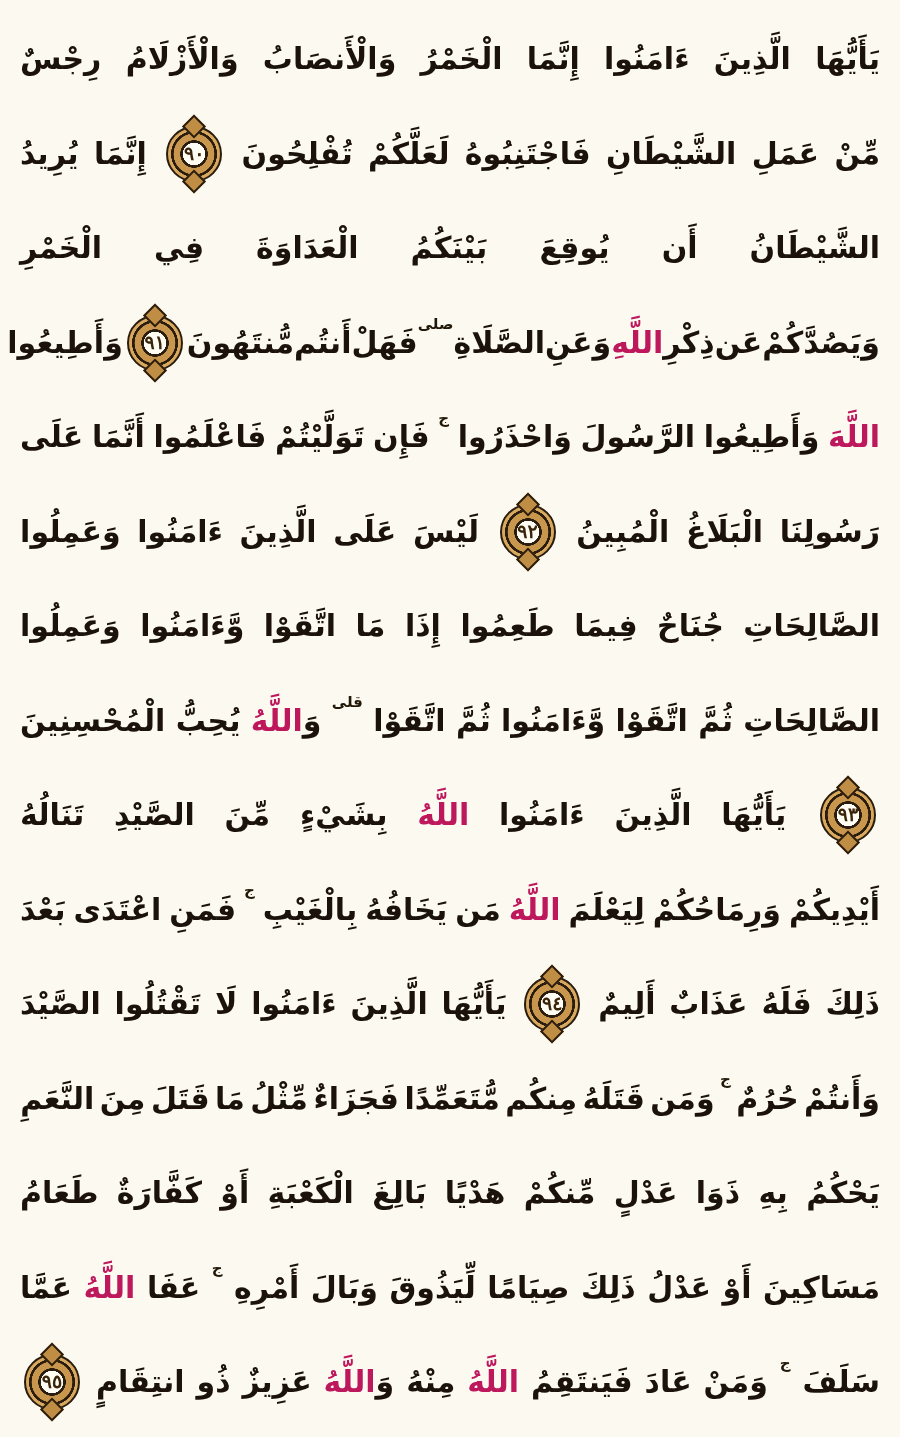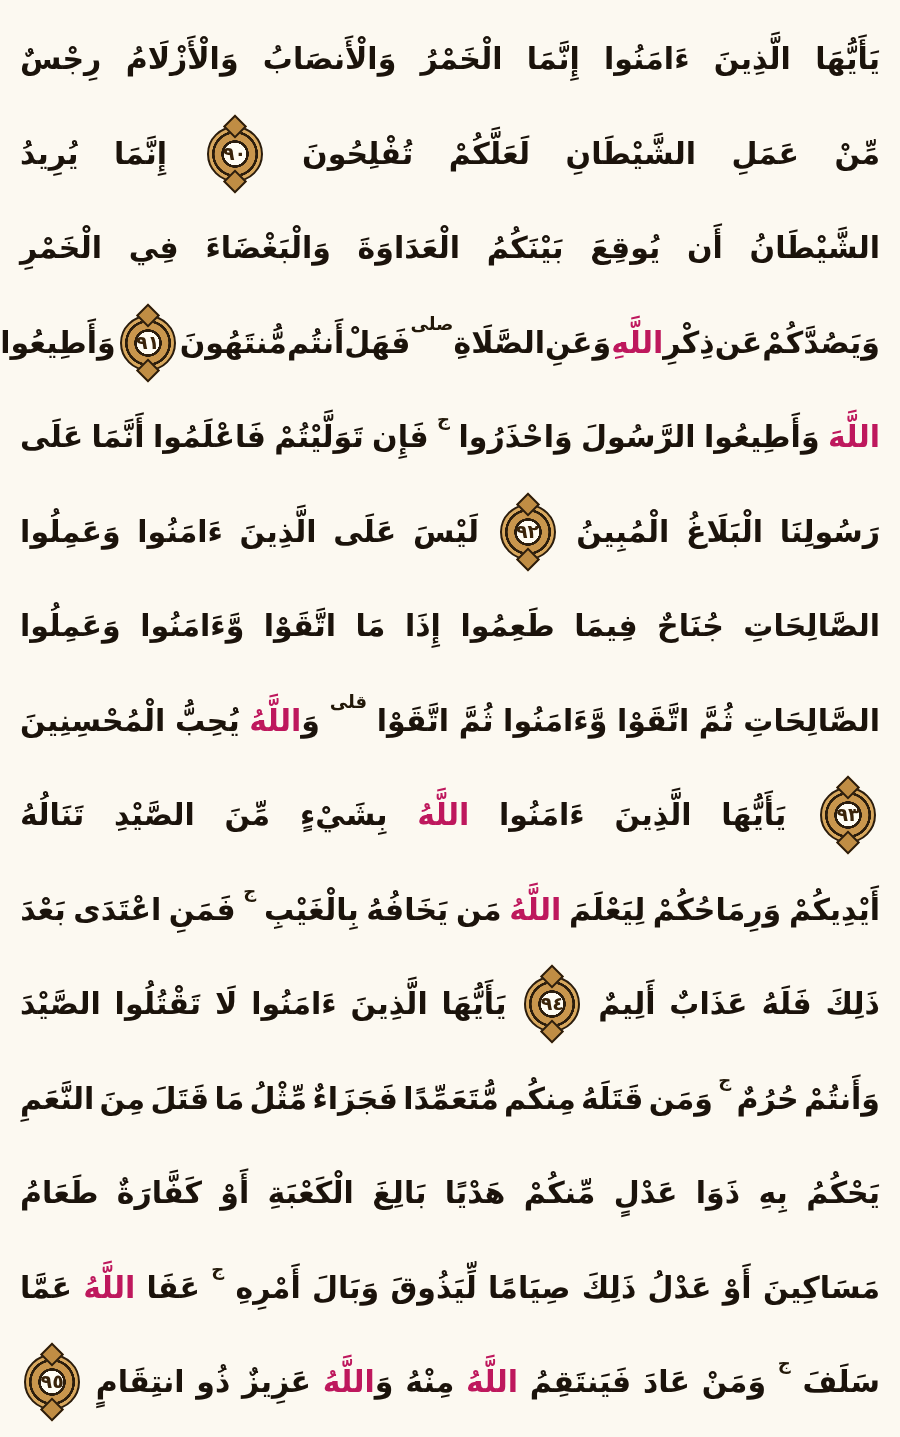--- a/index.html
+++ b/index.html
@@ -35,21 +35,21 @@
   .w {
     font-size: 30px;
     font-weight: bold;
     color: #1b130b;
     white-space: nowrap;
     line-height: 1.45;
   }
   .red { color: #be185d; }
   .mixw { white-space: nowrap; }
   .pause {
-    font-size: 18px;
+    font-size: 15px;
     font-weight: bold;
     color: #221808;
     position: relative;
     top: -19px;
     white-space: nowrap;
   }
   .marker {
     position: relative;
     flex: 0 0 auto;
     width: 52px;
@@ -60,20 +60,21 @@
       #fffdf4 0 30%,
       #2b1d0d 31% 37%,
       #c9964d 38% 55%,
       #2b1d0d 56% 62%,
       #d8a85e 63% 88%,
       #8a5f22 89% 100%);
     display: flex;
     align-items: center;
     justify-content: center;
     margin: 0 4px;
+    font-family: Liberation Serif, serif;
   }
   .marker::before, .marker::after {
     content: "";
     position: absolute;
     left: 50%;
     width: 13px;
     height: 13px;
     background: #c08d44;
     border: 2px solid #2b1d0d;
   }
@@ -106,35 +107,35 @@
         <span class="w">إِنَّمَا</span>
         <span class="w">الْخَمْرُ</span>
         <span class="w">وَالْأَنصَابُ</span>
         <span class="w">وَالْأَزْلَامُ</span>
         <span class="w">رِجْسٌ</span>
       </div>
       <div class="line">
         <span class="w">مِّنْ</span>
         <span class="w">عَمَلِ</span>
         <span class="w">الشَّيْطَانِ</span>
+        <span class="w">فَاجْتَنِبُوهُ</span>
         <span class="w">لَعَلَّكُمْ</span>
         <span class="w">تُفْلِحُونَ</span>
         <span class="marker">
           <span class="mnum">٩٠</span>
         </span>
         <span class="w">إِنَّمَا</span>
         <span class="w">يُرِيدُ</span>
       </div>
       <div class="line">
         <span class="w">الشَّيْطَانُ</span>
         <span class="w">أَن</span>
         <span class="w">يُوقِعَ</span>
         <span class="w">بَيْنَكُمُ</span>
         <span class="w">الْعَدَاوَةَ</span>
-        <span class="w">وَالْبَغْضَاءَ</span>
         <span class="w">فِي</span>
         <span class="w">الْخَمْرِ</span>
       </div>
       <div class="line">
         <span class="w">وَيَصُدَّكُمْ</span>
         <span class="w">عَن</span>
         <span class="w">ذِكْرِ</span>
         <span class="w red">اللَّهِ</span>
         <span class="w">وَعَنِ</span>
         <span class="w">الصَّلَاةِ</span>

